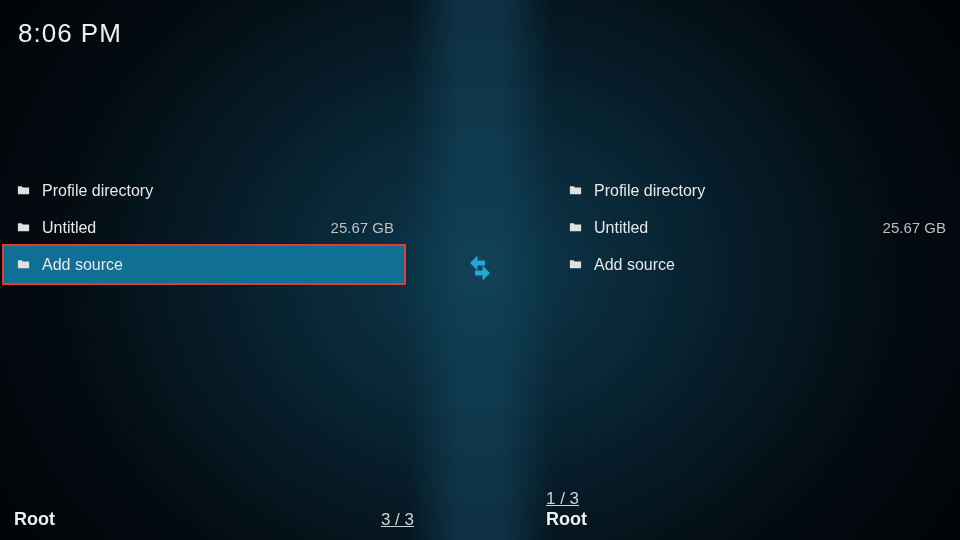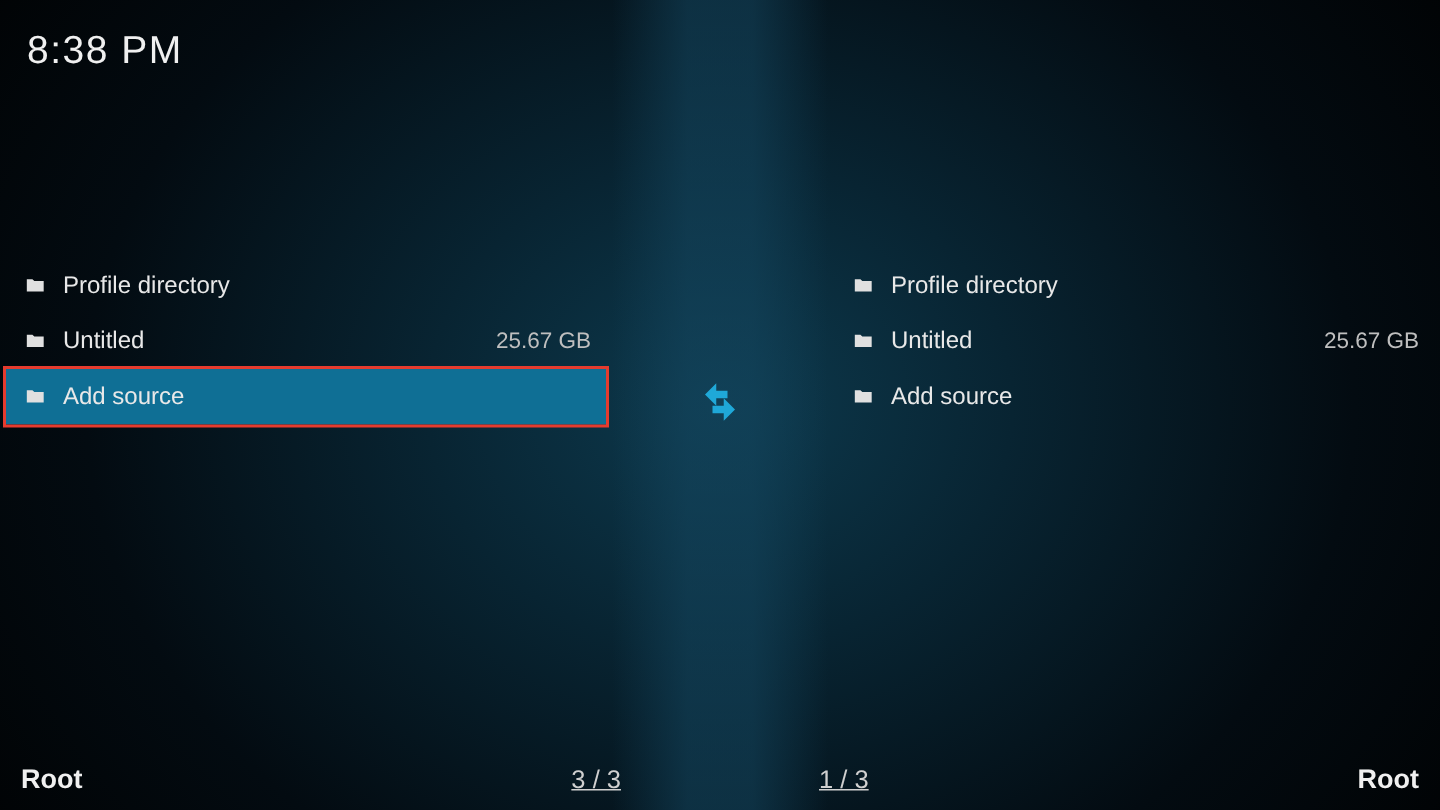--- a/index.html
+++ b/index.html
@@ -40,29 +40,29 @@
     .row .icon { width:18px; display:flex; align-items:center; justify-content:center; margin-right:10px; color:#e0e0e0; }
     .row .label { flex:1 1 auto; white-space:nowrap; overflow:hidden; text-overflow:ellipsis; }
     .row .meta  { flex:0 0 auto; color:#bfbfbf; font-size:15px; margin-left:10px; }
     .row.selected { background:#0f6f95; }
     .row.annotated { outline:2px solid #e53b2e; outline-offset:0; }
 
     .status-left, .status-right {
       position:absolute; bottom:10px; font-size:18px; display:flex; align-items:baseline;
     }
     .status-left  { left:14px; width:400px; justify-content:space-between; }
-    .status-right { right:14px; width:400px; justify-content:space-between; }
+    .status-right { right:14px; width:400px; justify-content:space-between;flex-direction:column; }
     .status-label { font-weight:600; color:#f0f0f0; }
     .status-count { color:#d0d0d0; font-size:17px;text-decoration:underline; }
   </style>
 </head>
 <body>
 
 <div class="top-bar">
-  <div class="clock">8:38 PM</div>
+  <div class="clock">8:06 PM</div>
 </div>
 
 <div class="divider-col"></div>
 
 <div class="transfer-icon">
   <svg viewBox="0 0 24 24" width="30" height="30" fill="currentColor">
     <path d="M4 9 L10 3 L10 7 L16 7 L16 11 L10 11 L10 15 Z" transform="translate(0,-1)"></path>
     <path d="M20 15 L14 21 L14 17 L8 17 L8 13 L14 13 L14 9 Z" transform="translate(0,1)"></path>
   </svg>
 </div>

